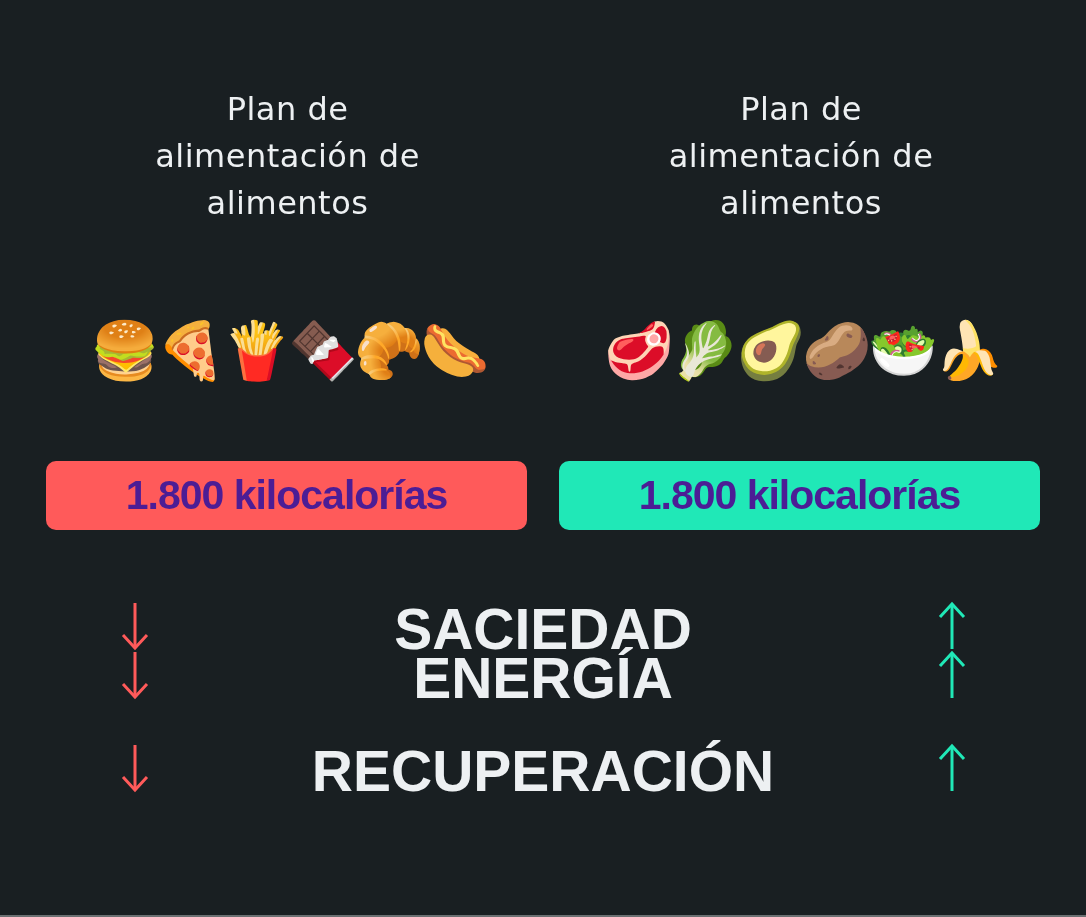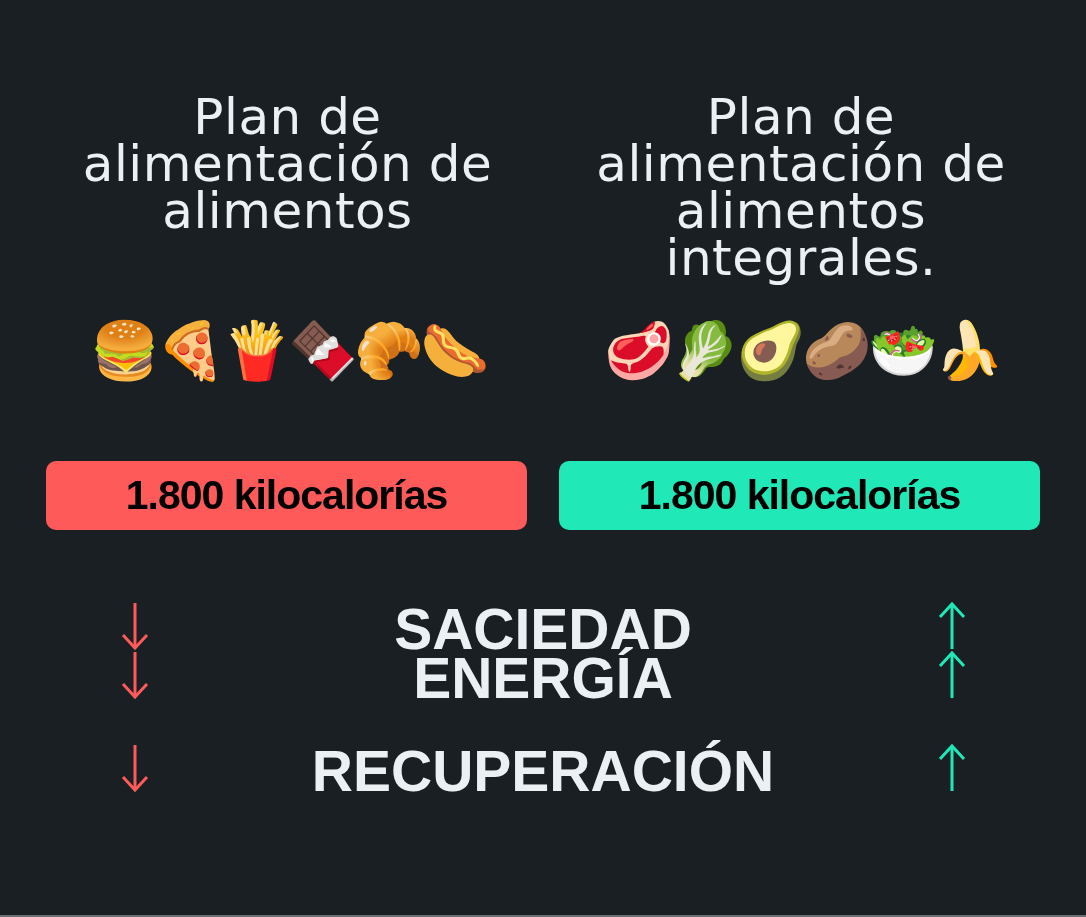--- a/index.html
+++ b/index.html
@@ -24,24 +24,24 @@
       background: #6b7072;
     }
     .col {
       position: absolute;
       top: 82px;
       text-align: center;
     }
     .col.left { left: 40px; width: 495px; }
     .col.right { left: 556px; width: 490px; }
     .title {
-      font-size: 50px;
+      font-size: 32px;
       line-height: 47px;
       font-weight: 400;
-      margin: 12px;
+      margin: 4px;
       letter-spacing: 0.5px;
     }
     .title span { display: block; }
     .emoji-row {
       position: absolute;
       top: 316px;
       display: flex;
       justify-content: center;
       gap: 2px;
       font-size: 56px;
@@ -56,21 +56,21 @@
       text-align: center;
     }
     .badge {
       position: absolute;
       top: 461px;
       height: 69px;
       border-radius: 10px;
       display: flex;
       align-items: center;
       justify-content: center;
-      color: #000000;
+      color: #4c1d95;
       font-family: "Liberation Sans", sans-serif;
       font-weight: 700;
       font-size: 41px;
       letter-spacing: -1px;
     }
     .badge.left { left: 46px; width: 481px; background: #ff5a5a; }
     .badge.right { left: 559px; width: 481px; background: #20e8b7; }
     .metric {
       position: absolute;
       left: 0;
@@ -107,21 +107,20 @@
     <span>alimentación de</span>
     <span>alimentos</span>
   </h2>
 </div>
 
 <div class="col right">
   <h2 class="title">
     <span>Plan de</span>
     <span>alimentación de</span>
     <span>alimentos</span>
-    <span>integrales.</span>
   </h2>
 </div>
 
 <div class="emoji-row left">
   <span class="emoji">🍔</span>
   <span class="emoji">🍕</span>
   <span class="emoji">🍟</span>
   <span class="emoji">🍫</span>
   <span class="emoji">🥐</span>
   <span class="emoji">🌭</span>

